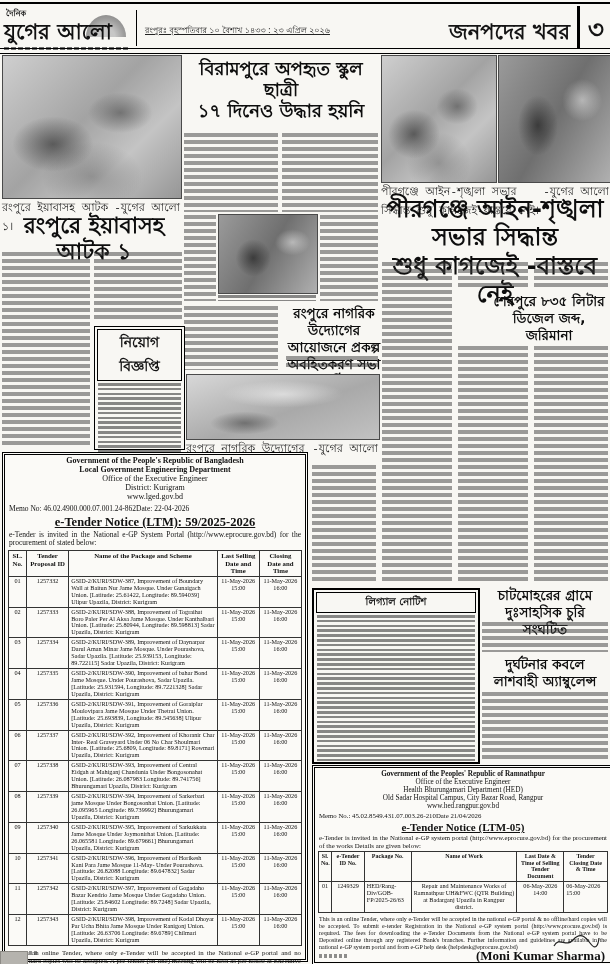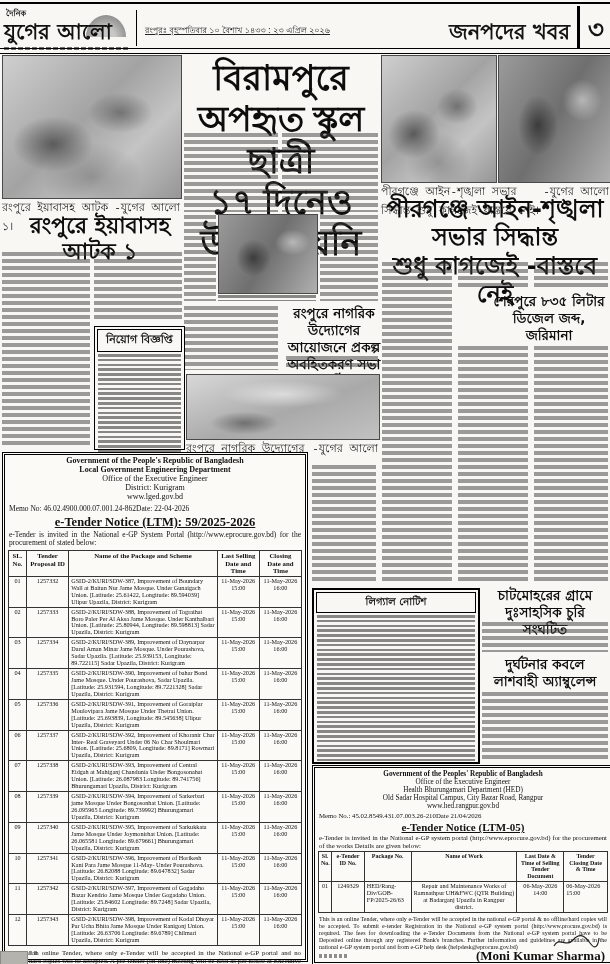--- a/index.html
+++ b/index.html
@@ -29,21 +29,21 @@
   .photo.dark{background:
       radial-gradient(ellipse 30% 40% at 35% 55%, rgba(20,20,20,.6), transparent 60%),
       radial-gradient(ellipse 30% 28% at 75% 35%, rgba(240,240,240,.5), transparent 60%),
       linear-gradient(120deg,#9b9b9b,#6f6f6f 50%,#b0b0b0);}
   .photo.light{background:
       radial-gradient(ellipse 45% 30% at 50% 30%, rgba(245,245,245,.6), transparent 70%),
       radial-gradient(ellipse 30% 30% at 30% 75%, rgba(40,40,40,.45), transparent 60%),
       linear-gradient(160deg,#d8d8d8,#a9a9a9 55%,#c2c2c2);}
   
   .headline{font-weight:800;text-align:center;color:#0d0d0d;line-height:1.18;}
-  .h-lead{font-size:35px;font-family:Liberation Serif, serif;}
+  .h-lead{font-size:18px;}
   .h-right{font-size:24px;}
   .h-yaba{font-size:22px;}
   .h-sub{font-size:13.5px;line-height:1.25;}
   .caption{font-size:11px;color:#222;display:flex;justify-content:flex-start;font-family:Liberation Mono, monospace;}
   .caption .cred{white-space:nowrap;margin-left:4px;}
   
   .sim{background-image:repeating-linear-gradient(to bottom,#3c3c3c 0 4px,transparent 4px 7px);opacity:.5;}
   .sim.tiny{background-image:repeating-linear-gradient(to bottom,#3c3c3c 0 2.6px,transparent 2.6px 4.8px);opacity:.6;}
   
   .noticebox{border:1.5px solid #000;background:#f8f7f3;}
@@ -126,26 +126,26 @@
     <div>শুধু কাগজেই -বাস্তবে নেই</div>
   </div>
   <div class="abs sim" style="left:382px;top:262px;width:70px;height:322px;"></div>
   <div class="abs sim" style="left:458px;top:262px;width:70px;height:28px;"></div>
   <div class="abs sim" style="left:534px;top:262px;width:74px;height:28px;"></div>
 
   <div class="abs headline h-sub" style="left:490px;top:293px;width:118px;">শেরপুরে ৮৩৫ লিটার ডিজেল জব্দ, জরিমানা</div>
   <div class="abs sim" style="left:458px;top:346px;width:70px;height:238px;"></div>
   <div class="abs sim" style="left:534px;top:346px;width:74px;height:238px;"></div>
 
-  <div class="abs headline h-yaba" style="left:10px;top:213px;width:180px;">রংপুরে ইয়াবাসহ আটক ১</div>
+  <div class="abs headline h-yaba" style="left:4px;top:213px;width:180px;">রংপুরে ইয়াবাসহ আটক ১</div>
   <div class="abs sim" style="left:2px;top:252px;width:88px;height:196px;"></div>
   <div class="abs sim" style="left:94px;top:252px;width:88px;height:70px;"></div>
 
   <div class="abs noticebox" style="left:94px;top:326px;width:89px;height:122px;">
-    <div class="ntitle" style="font-size:11px;">নিয়োগ বিজ্ঞপ্তি</div>
+    <div class="ntitle" style="font-size:14px;">নিয়োগ বিজ্ঞপ্তি</div>
     <div class="sim tiny" style="margin:2px 3px;height:98px;"></div>
   </div>
 
   <div class="abs sim" style="left:312px;top:465px;width:64px;height:118px;"></div>
 
   <div class="abs noticebox" style="left:312px;top:588px;width:164px;height:172px;border-width:2px;">
     <div class="ntitle">লিগ্যাল নোটিশ</div>
     <div class="sim tiny" style="margin:2px 3px;height:146px;"></div>
   </div>
 
@@ -272,21 +272,21 @@
           </tr>
         </tbody>
     </table>
     <div class="t-footer">This is an online Tender, where only e-Tender will be accepted in the National e-GP portal and no offline/hard copies will be accepted. A pre-tender (on line) meeting will be held as per notice at Executive Engineer office, LGED, Kurigram. To submit e-Tender, registration in the National e-GP Portal (http://www.eprocure.gov.bd) is required. The fees for downloading the e-Tender Documents from the National e-GP System Portal have to be deposited online through any registered Banks branches.</div>
 
     <div class="corner-mark"></div>
   </div>
 
   <div class="abs tender" style="left:312px;top:765px;width:296px;height:194px;">
     <div class="t-gov" style="font-size:7.2px;">
-      <div class="g1">Government of the Peoples' Republic of Bangladesh</div>
+      <div class="g1">Government of the Peoples' Republic of Ramnathpur</div>
       <div>Office of the Executive Engineer</div>
       <div>Health Bhurungamari Department (HED)</div>
       <div>Old Sadar Hospital Campus, City Bazar Road, Rangpur</div>
       <div>www.hed.rangpur.gov.bd</div>
     </div>
     <div class="memo-row" style="font-size:6.8px;">
       <span>Memo No.: 45.02.8549.431.07.003.26-210</span>
       <span>Date 21/04/2026</span>
     </div>
     <div class="t-title" style="font-size:11px;">e-Tender Notice (LTM-05)</div>

